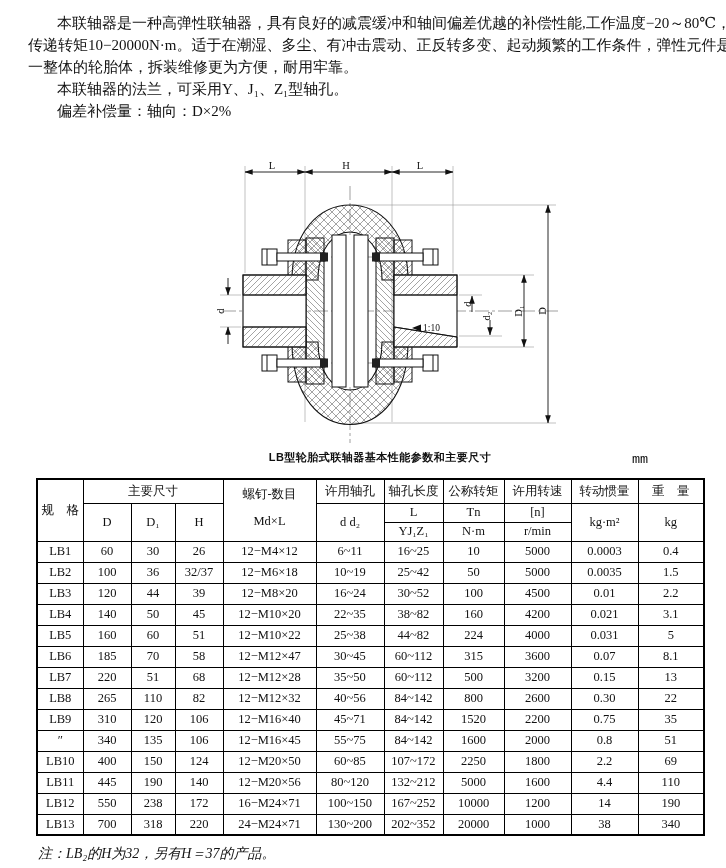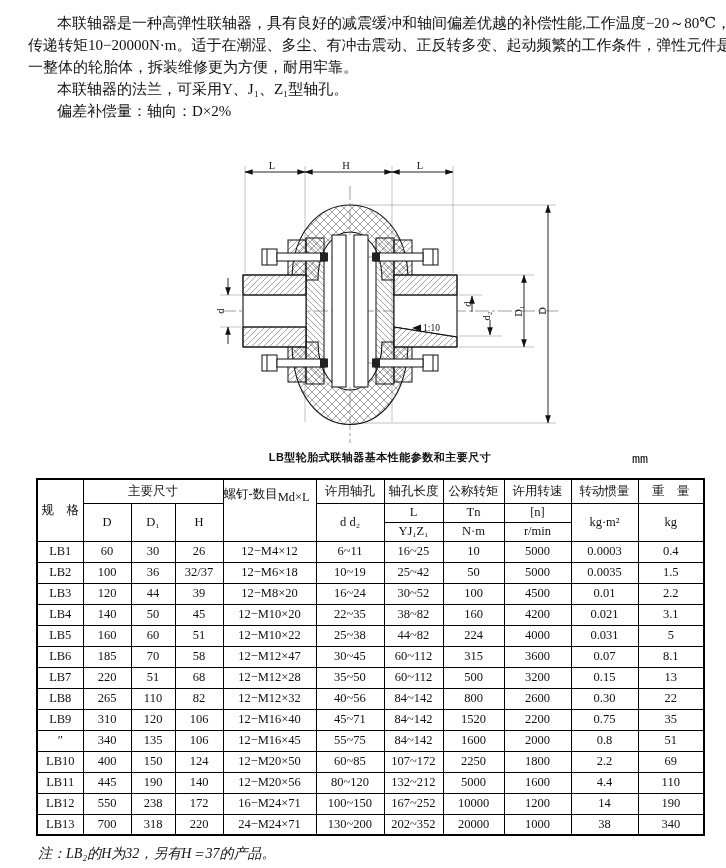--- a/index.html
+++ b/index.html
@@ -22,21 +22,21 @@
   .spec-table{position:absolute;top:478px;left:36px;border-collapse:collapse;table-layout:fixed;
     width:667px;border:2px solid #000;}
   .spec-table th,.spec-table td{
     border:1px solid #000;padding:0;text-align:center;vertical-align:middle;
     font-weight:normal;font-size:12.5px;white-space:nowrap;overflow:hidden;
     font-family:"Liberation Serif","DejaVu Serif",serif;
   }
   .spec-table thead tr.h1{height:24px;}
   .spec-table thead tr.h2,.spec-table thead tr.h3{height:19px;}
   .spec-table tbody tr{height:21px;}
-  .screw-cell{display:flex;height:58px;}
+  .screw-cell{display:flex;flex-direction:column;height:58px;}
   .screw-cell .t1{height:24px;line-height:26px;}
   .screw-cell .t2{height:34px;line-height:32px;}
   .note{position:absolute;top:845px;left:38px;font-size:14px;font-style:italic;}
 </style>
 </head>
 <body>
 
 <div class="intro">
   <div class="line ind1">本联轴器是一种高弹性联轴器，具有良好的减震缓冲和轴间偏差优越的补偿性能,工作温度−20～80℃，</div>
   <div class="line">传递转矩10−20000N·m。适于在潮湿、多尘、有冲击震动、正反转多变、起动频繁的工作条件，弹性元件是</div>

